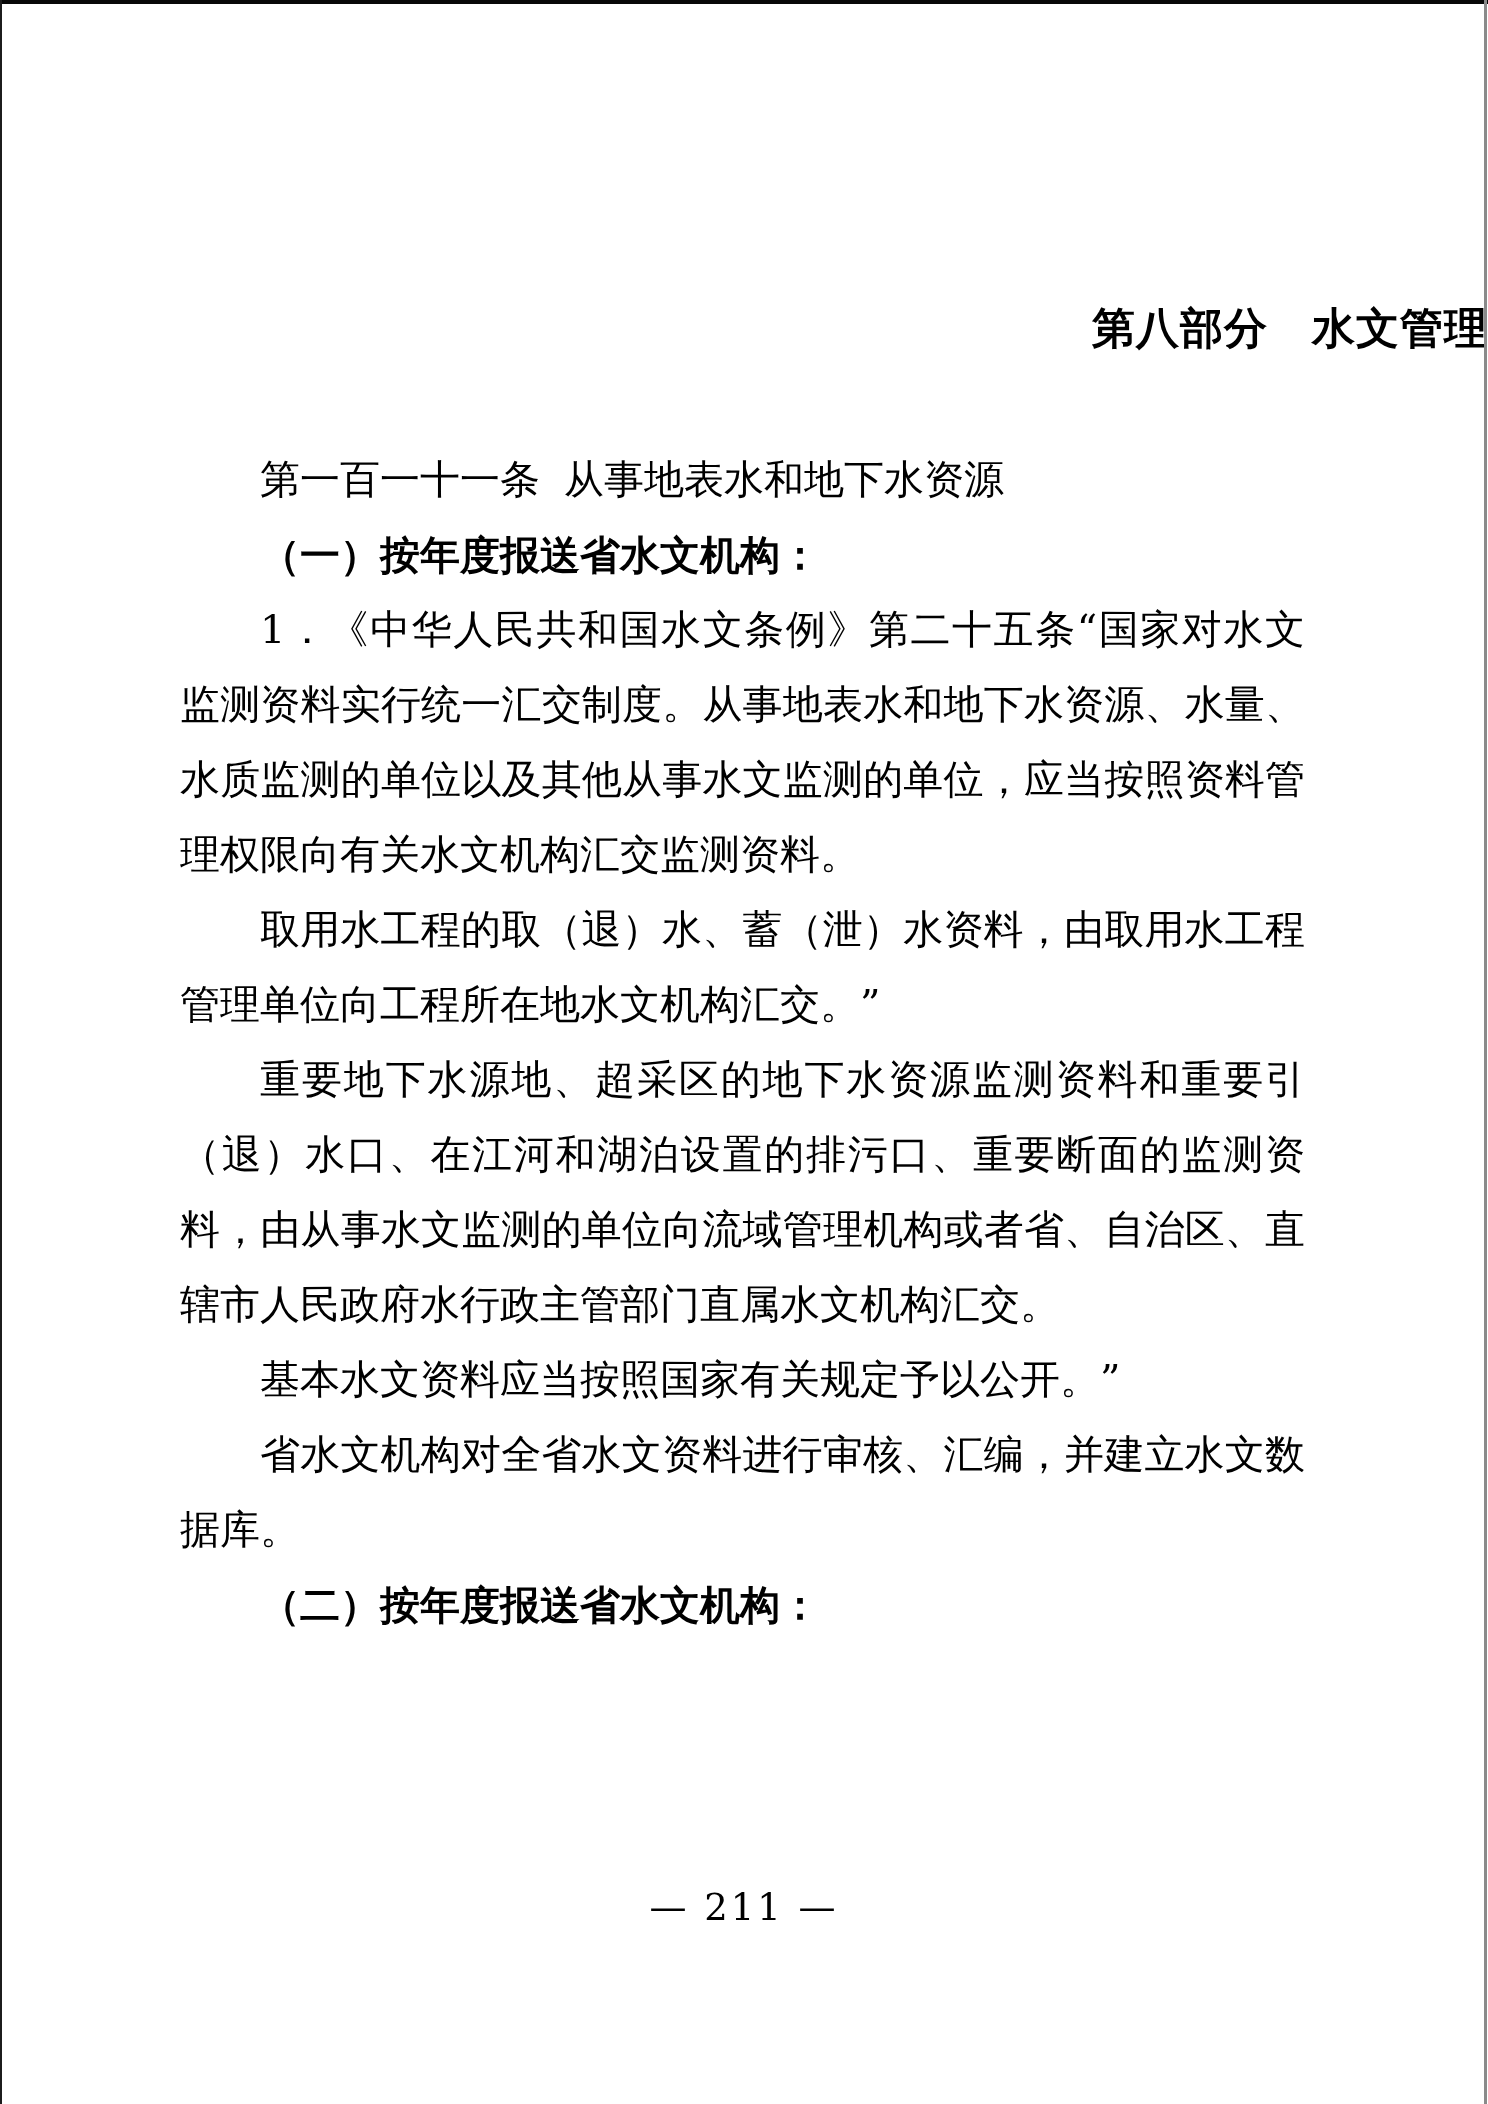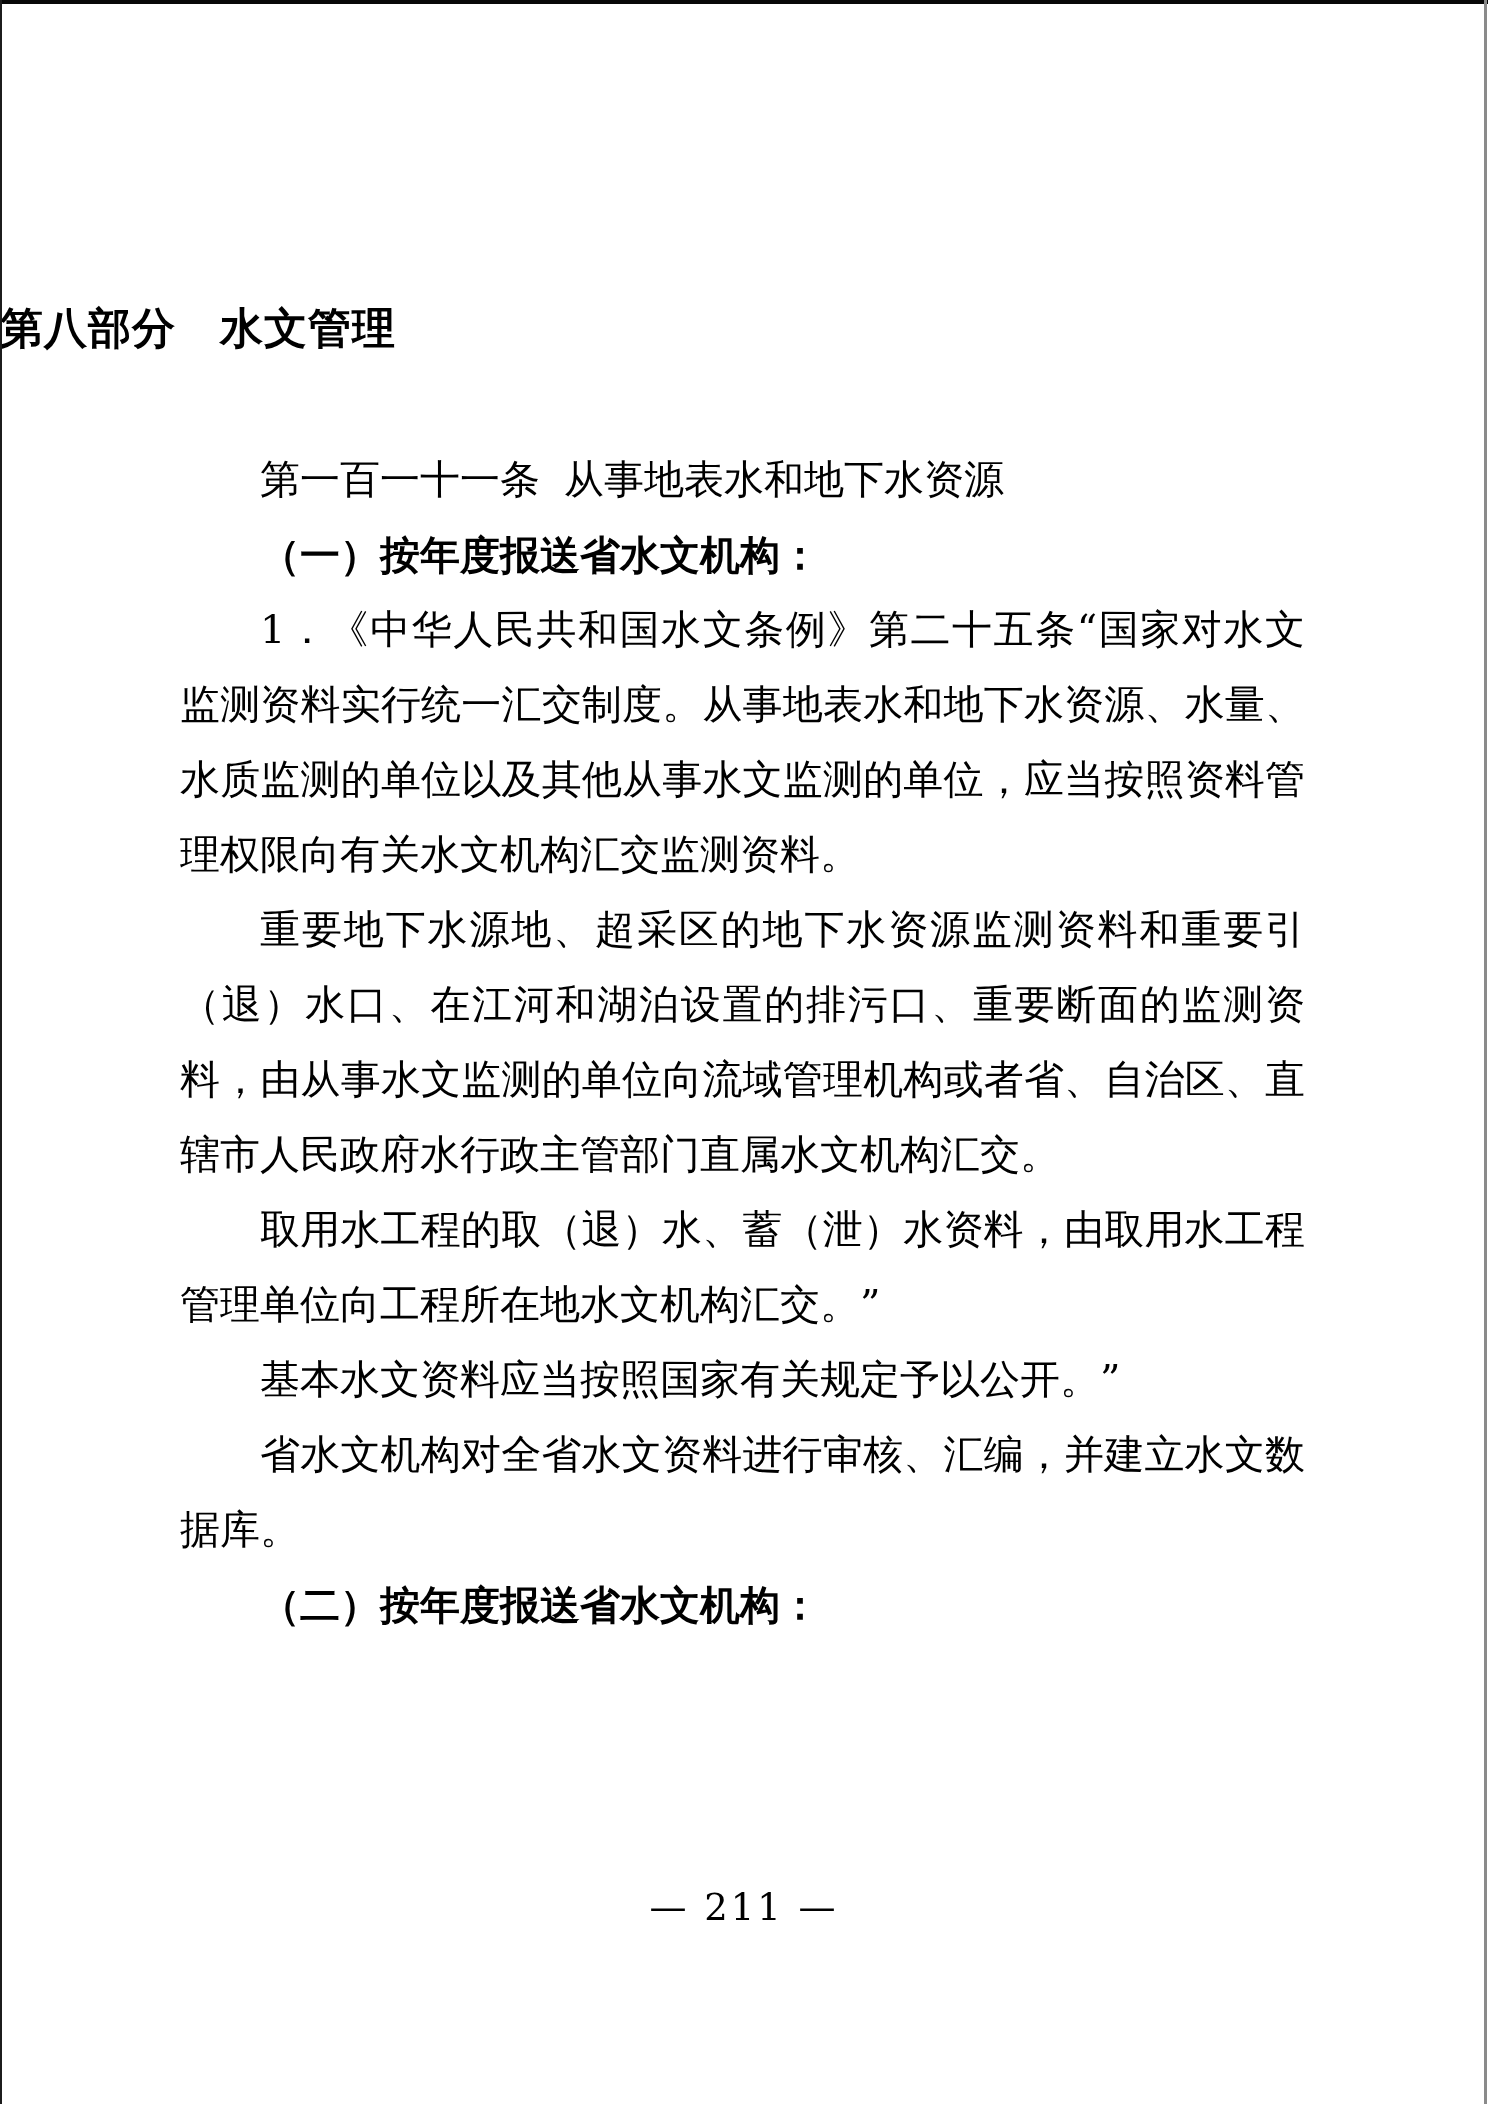--- a/index.html
+++ b/index.html
@@ -20,21 +20,21 @@
     position: absolute; top: 0; left: 0;
     width: 2px; height: 100%; background: #1c1c1c;
   }
   .edge-right {
     position: absolute; top: 0; right: 1px;
     width: 3px; height: 100%; background: #8a8a8a;
   }
   .doc-title {
     margin: 0;
     padding-top: 300px;
-    text-align: left;
+    text-align: right;
     font-family: "Liberation Sans", "DejaVu Sans", sans-serif;
     font-weight: 700;
     font-size: 43px;
     line-height: 56px;
     letter-spacing: 1px;
   }
   .body-text {
     width: 1125px;
     margin: 86px 0 0 180px;
     font-size: 40px;
@@ -71,23 +71,23 @@
 
   <div class="body-text">
     <p class="article-line">
       <span class="article-num">第一百一十一条</span><span class="article-subject">从事地表水和地下水资源</span>
     </p>
 
     <p class="sub-heading">（一）按年度报送省水文机构：</p>
 
     <p>1．《中华人民共和国水文条例》第二十五条“国家对水文监测资料实行统一汇交制度。从事地表水和地下水资源、水量、水质监测的单位以及其他从事水文监测的单位，应当按照资料管理权限向有关水文机构汇交监测资料。</p>
 
+    <p>取用水工程的取（退）水、蓄（泄）水资料，由取用水工程管理单位向工程所在地水文机构汇交。”</p>
+
     <p>重要地下水源地、超采区的地下水资源监测资料和重要引（退）水口、在江河和湖泊设置的排污口、重要断面的监测资料，由从事水文监测的单位向流域管理机构或者省、自治区、直辖市人民政府水行政主管部门直属水文机构汇交。</p>
-
-    <p>取用水工程的取（退）水、蓄（泄）水资料，由取用水工程管理单位向工程所在地水文机构汇交。”</p>
 
 
     <p>基本水文资料应当按照国家有关规定予以公开。”</p>
 
     <p>省水文机构对全省水文资料进行审核、汇编，并建立水文数据库。</p>
 
     <p class="sub-heading">（二）按年度报送省水文机构：</p>
   </div>
 
   <div class="page-number">— 211 —</div>

